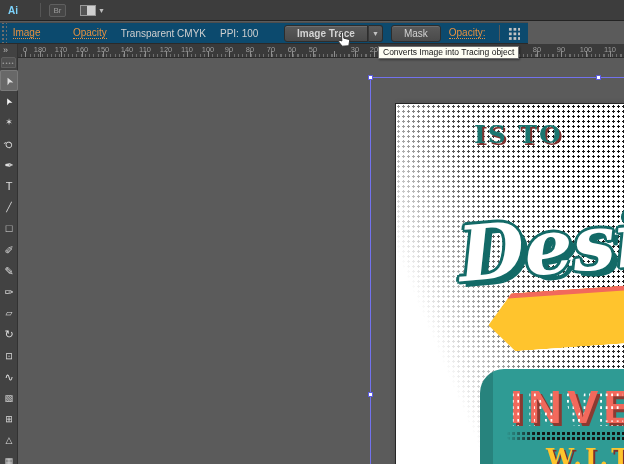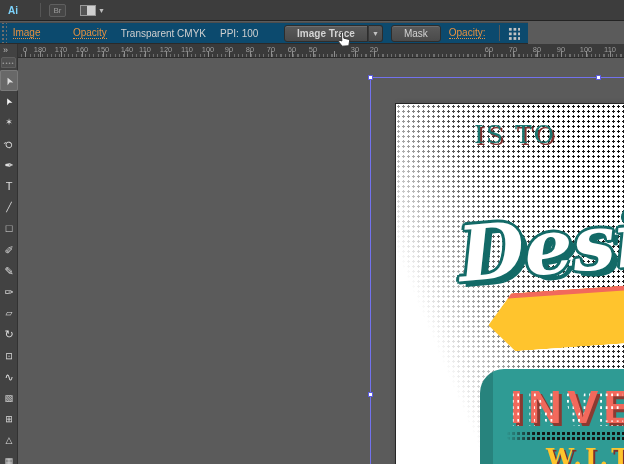--- a/index.html
+++ b/index.html
@@ -104,21 +104,21 @@
     text-shadow:3px 0 #136a67,-3px 0 #136a67,0 3px #136a67,0 -3px #136a67,
       2px 2px #136a67,-2px -2px #136a67,2px -2px #136a67,-2px 2px #136a67,6px 6px 0 #136a67;
   }
   #banner {
     position:absolute; left:92px; top:183px; width:230px; height:58px;
     background:#ffc42d; border-top:5px solid #f2695c; transform:rotate(-4deg);
     clip-path:polygon(0 52%, 11% 0, 100% 0, 100% 100%, 11% 100%);
   }
   #banner-text {
     position:absolute; left:78px; top:16px;
-    font-family:"DejaVu Serif", serif; font-weight:normal; font-size:25px;
+    font-family:"DejaVu Serif", serif; font-weight:bold; font-size:25px;
     color:#19756f; letter-spacing:2px; text-shadow:2px 2px 0 #7e2f2d; white-space:nowrap;
   }
   #teal-panel {
     position:absolute; left:84px; top:265px; width:260px; height:200px;
     border-radius:24px; background:linear-gradient(90deg,#27837d 0 13px,#2f9b94 13px);
   }
   #invent-wrap { position:absolute; left:30px; top:10px; }
   .invent-text {
     font-family:"Liberation Sans", sans-serif; font-weight:bold; font-size:47px;
     letter-spacing:5px; white-space:nowrap; transform:scale(.92,1.06); transform-origin:left top;
@@ -324,20 +324,21 @@
     </span>
     <button class="cb-btn">Mask</button>
     <span class="cb-link" style="margin-right:6px;">Opacity:</span>
 
     <span class="cb-sep"></span>
 
     <span id="isolate-glyph"></span>
 
   </div>
 
+  <div id="tooltip">Converts Image into Tracing object</div>
 
   <div id="cursor">
     <svg width="16" height="18" viewBox="0 0 16 18">
       <path d="M5.5 1.2 L7.6 1.2 L7.8 7.2 L13.8 8.6 L12.8 14.8 L6.2 15.2 L2.6 10.8 L3.8 9.2 L5.8 10 Z" fill="#ffffff" stroke="#333333" stroke-width="1"></path>
     </svg>
   </div>
 
 </div>
 
 </body></html>

